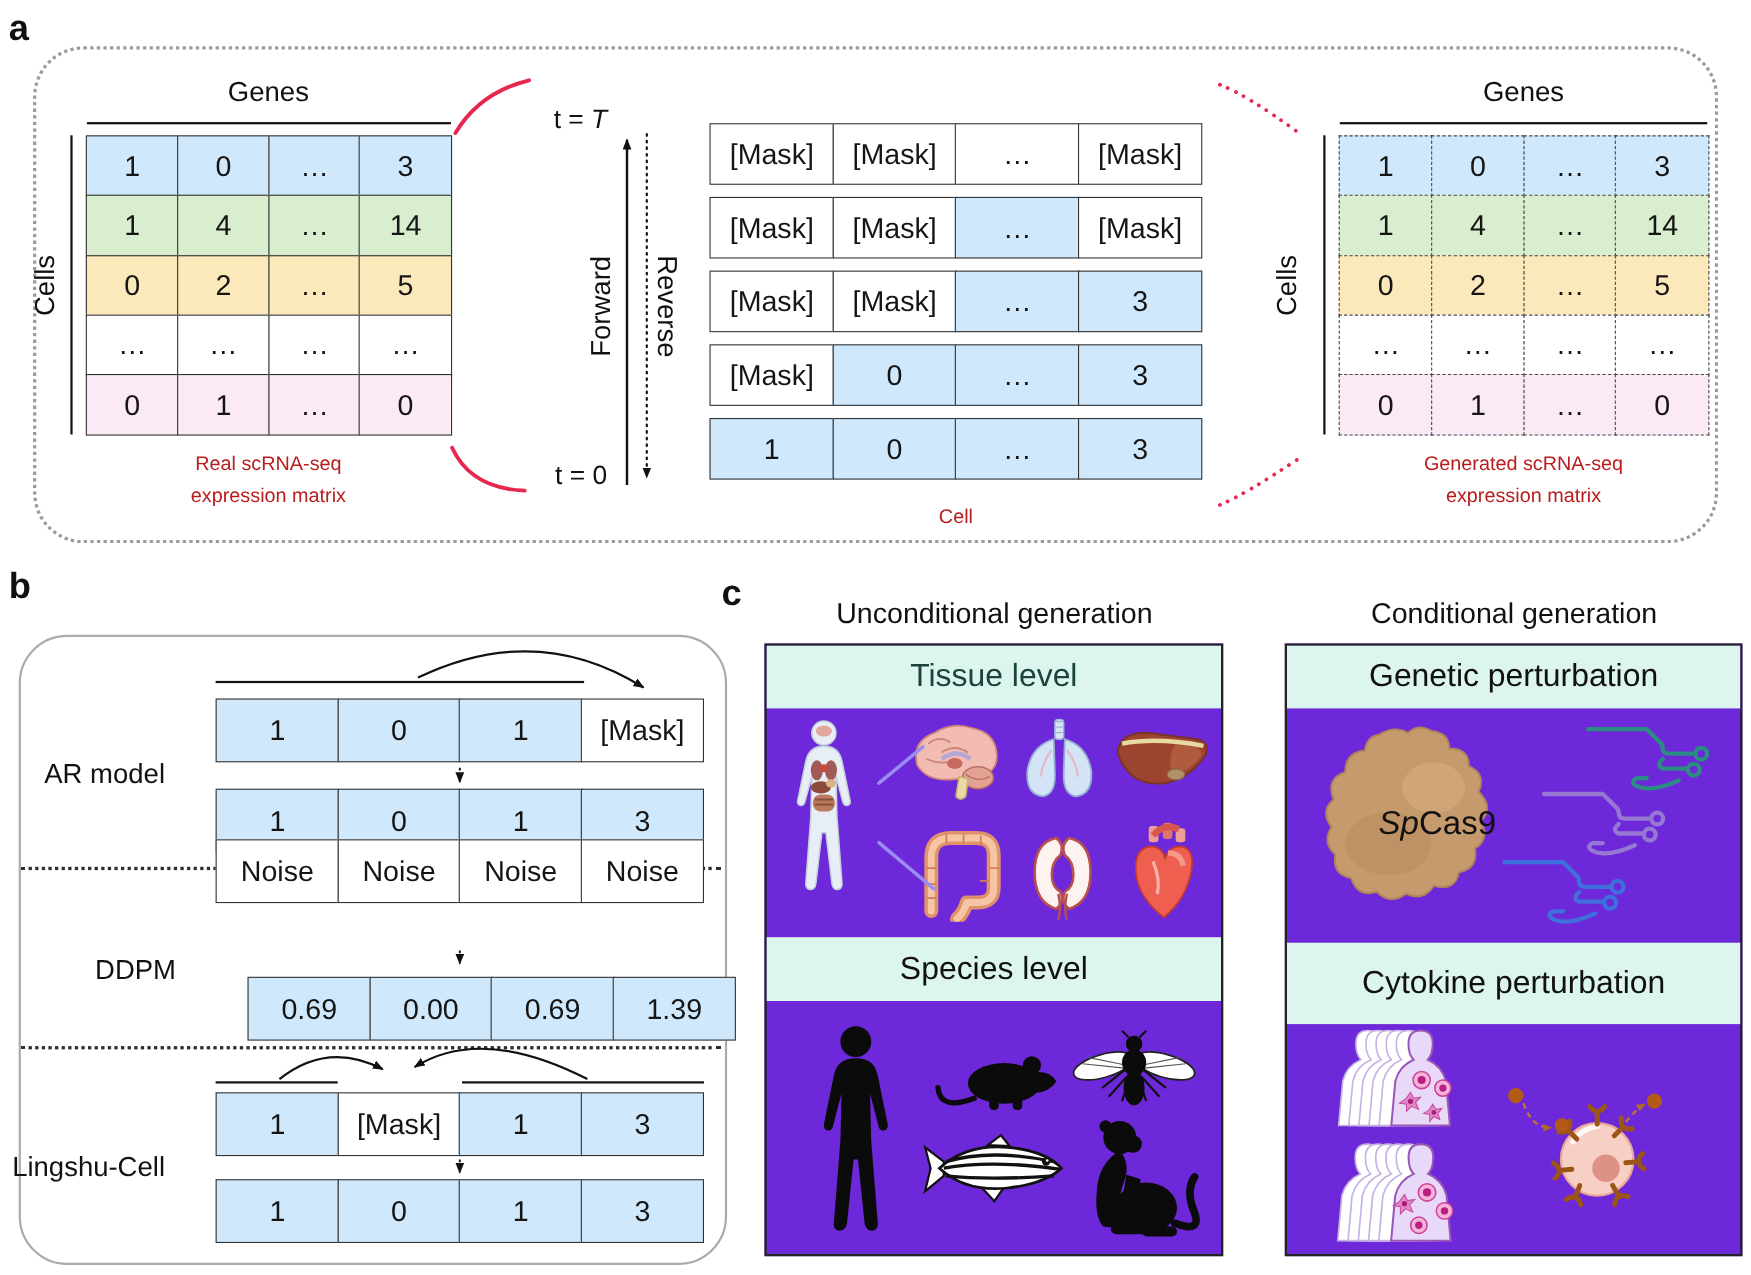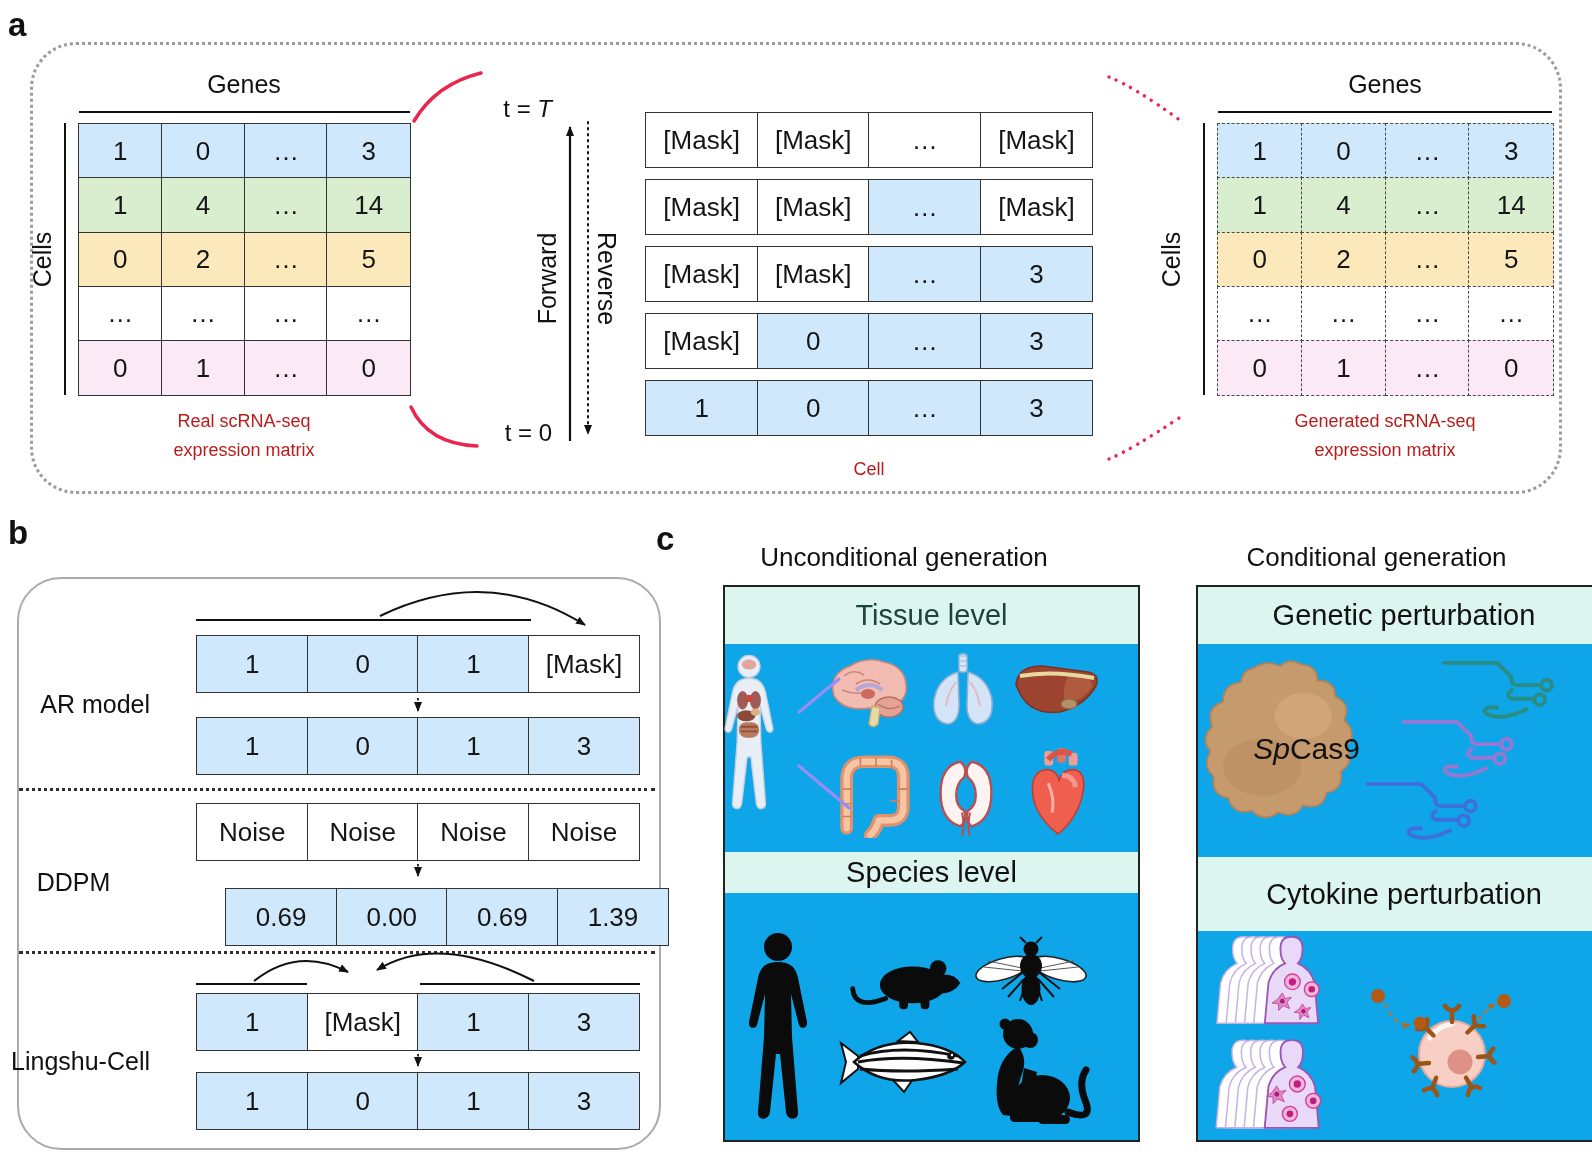--- a/index.html
+++ b/index.html
@@ -2,21 +2,21 @@
 <html><head>
 <meta charset="utf-8">
 <style>
   html,body{margin:0;padding:0;background:#fff;}
   #fig{position:relative;width:1592px;height:1159px;background:#ffffff;
        font-family:"Liberation Sans",sans-serif;color:#151515;overflow:hidden;}
   .abs{position:absolute;}
   .panel-letter{font-size:33px;font-weight:bold;color:#111;}
   .dotted-box{border:3px dotted #9b9b9b;border-radius:46px;}
   .round-box{border:2px solid #ababab;border-radius:44px;}
-  .solid-box{border:2.5px solid #222;background:#0ea5e9;margin-left:28px;}
+  .solid-box{border:2.5px solid #222;background:#6d28d9;}
   .band{position:absolute;left:0;right:0;background:#dcf5ee;display:flex;align-items:center;justify-content:center;font-size:29px;color:#111;}
   .teal-text{color:#1c443a;}
   .axis-label{font-size:25px;color:#111;text-align:center;}
   .caption{font-size:18px;color:#b91c1c;text-align:center;line-height:29px;}
   .title{font-size:26px;color:#111;text-align:center;}
   .hline{background:#111;height:2.3px;}
   .vline{background:#111;width:2.3px;}
   .rot-ccw{transform:rotate(-90deg);}
   .rot-cw{transform:rotate(90deg);}
   .rot-label{width:160px;text-align:center;font-size:25px;color:#111;}
@@ -209,22 +209,22 @@
     </div>
   <div class="grid sz-b" style="left:196px;top:717px;">
       <div class="mrow">
         <div class="mcell c-blue">1</div>
         <div class="mcell c-blue">0</div>
         <div class="mcell c-blue">1</div>
         <div class="mcell c-blue">3</div>
       </div>
     </div>
 
-  <div class="abs sec-label" style="left:1px;top:868px;text-align:center;">DDPM</div>
-  <div class="grid sz-b" style="left:196px;top:803px;text-align:right;">
+  <div class="abs sec-label" style="left:15px;top:868px;">DDPM</div>
+  <div class="grid sz-b" style="left:196px;top:763px;text-align:right;">
       <div class="mrow">
         <div class="mcell c-white">Noise</div>
         <div class="mcell c-white">Noise</div>
         <div class="mcell c-white">Noise</div>
         <div class="mcell c-white">Noise</div>
       </div>
     </div>
   <div class="grid sz-b" style="left:196px;top:888px;margin-left:29px;">
       <div class="mrow">
         <div class="mcell c-blue">0.69</div>
@@ -253,21 +253,21 @@
         <div class="mcell c-blue">3</div>
       </div>
     </div>
 
   <div class="abs panel-letter" style="left:656px;top:520px;">c</div>
   <div class="abs title" style="left:1168px;top:542px;width:417px;">Conditional generation</div>
   <div class="abs title" style="left:695px;top:542px;width:418px;">Unconditional generation</div>
 
   <div class="abs solid-box" style="left:695px;top:585px;width:413px;height:553px;">
     <div class="band teal-text" style="top:0;height:57px;">Tissue level</div>
-    <div class="band" style="top:265px;height:41px;text-align:right;">Species level</div>
+    <div class="band" style="top:265px;height:58px;text-align:right;">Species level</div>
   </div>
 
   <div class="abs solid-box" style="left:1168px;top:585px;width:412px;height:553px;">
     <div class="band" style="top:0;height:57px;">Genetic perturbation</div>
     <div class="band" style="top:270px;height:74px;">Cytokine perturbation</div>
   </div>
 
   <svg class="abs" style="left:706px;top:650px;" width="86" height="192" viewBox="0 0 94 200">
     <g fill="#e8eef5" stroke="#c3cfdd" stroke-width="1.5">
       <circle cx="47" cy="13" r="12"></circle>

